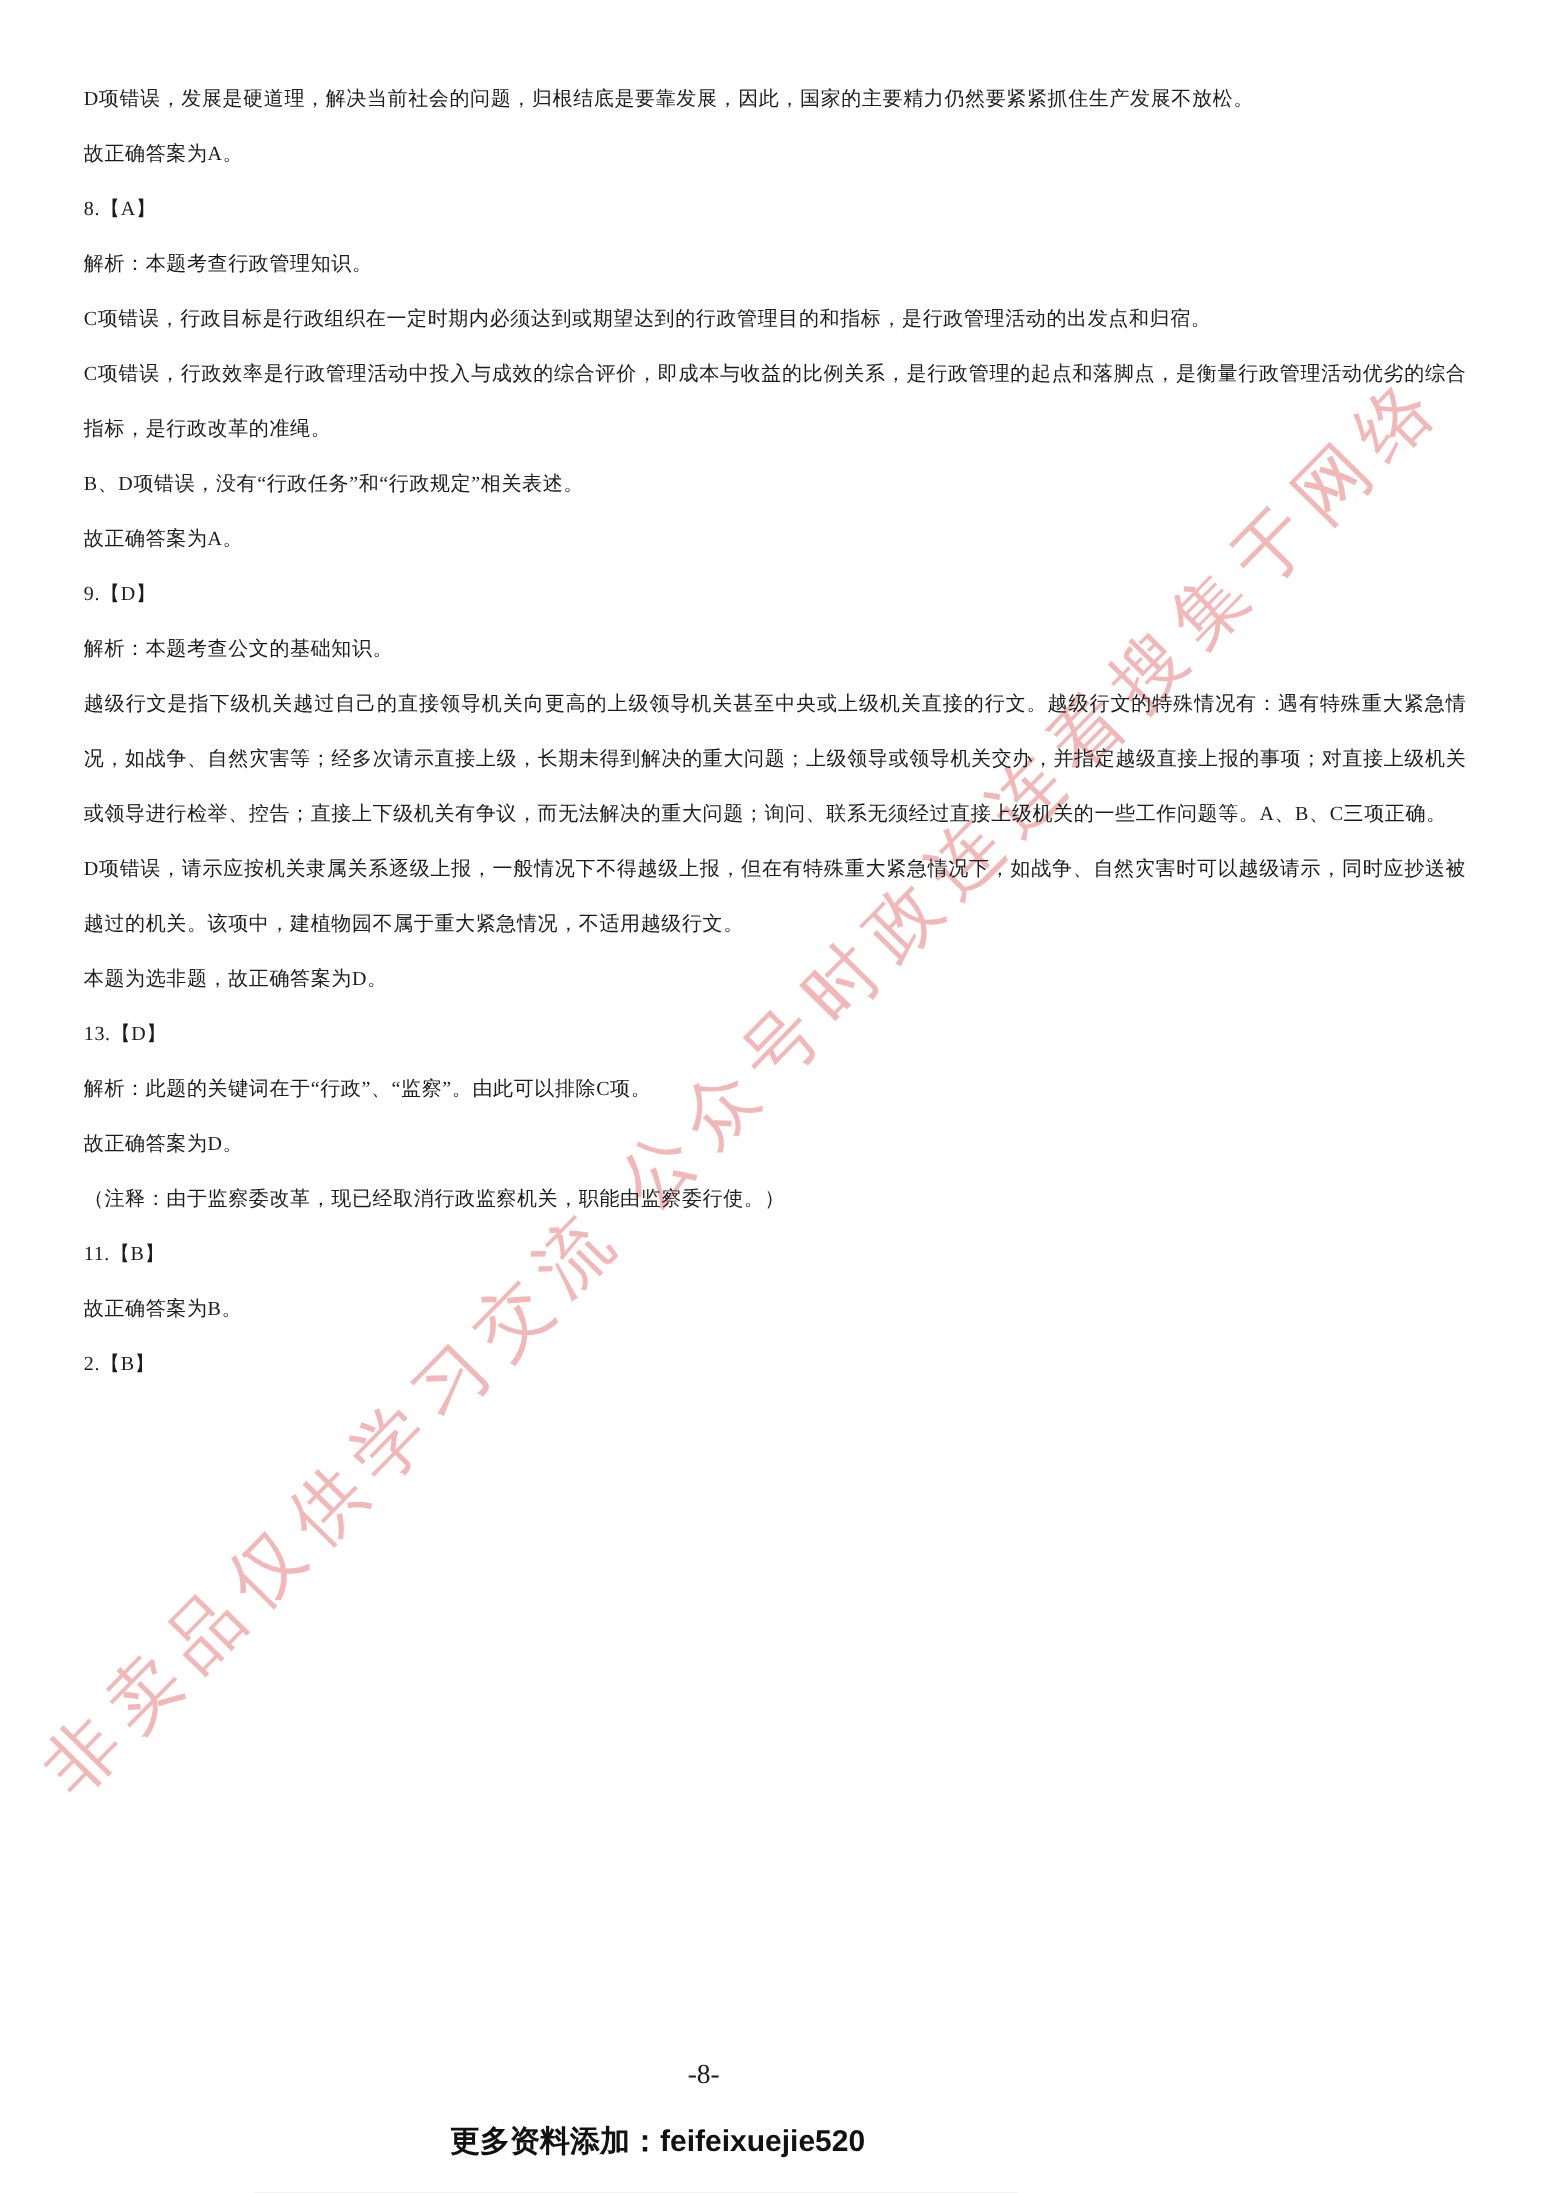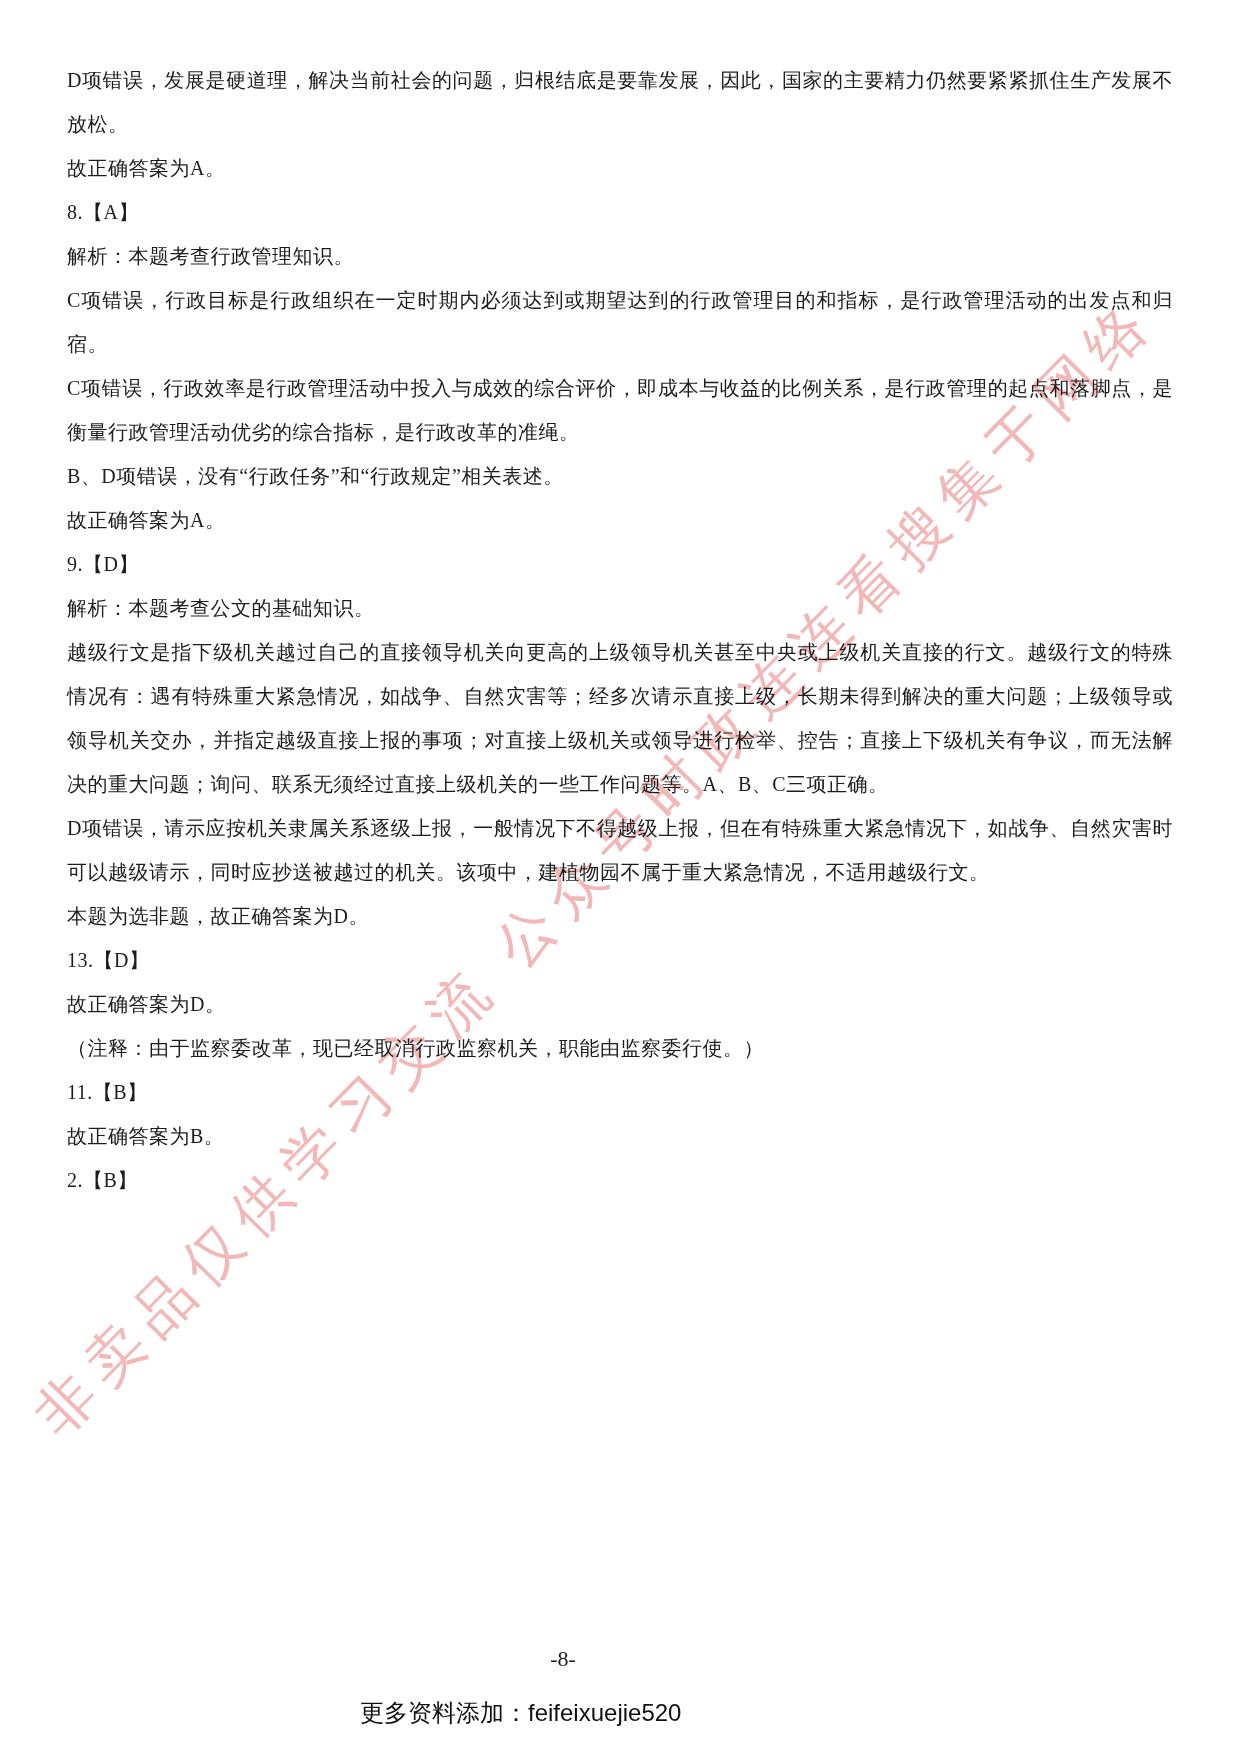--- a/index.html
+++ b/index.html
@@ -29,41 +29,41 @@
   .content {
     position: absolute;
     left: 67px;
     top: 58px;
     width: 1106px;
     z-index: 1;
     color: #1c1c1c;
   }
   .content p {
     margin: 0;
-    font-size: 20px;
+    font-size: 16px;
     line-height: 44px;
     text-align: justify;
     letter-spacing: 0.5px;
   }
   .page-number {
     position: absolute;
     left: 0;
     top: 1646px;
     width: 1126px;
     text-align: center;
     font-size: 22px;
     color: #1c1c1c;
     z-index: 1;
   }
   .footer-note {
     position: absolute;
     left: 360px;
     top: 1697px;
     font-family: "Liberation Sans", sans-serif;
-    font-weight: normal;
+    font-weight: bold;
     font-size: 24px;
     color: #111111;
     z-index: 1;
   }
 </style>
 </head>
 <body>
 
 <div class="page">
   <div class="watermark">非卖品仅供学习交流 公众号时政连连看搜集于网络</div>
@@ -76,20 +76,21 @@
       <p>C项错误，行政目标是行政组织在一定时期内必须达到或期望达到的行政管理目的和指标，是行政管理活动的出发点和归宿。</p>
       <p>C项错误，行政效率是行政管理活动中投入与成效的综合评价，即成本与收益的比例关系，是行政管理的起点和落脚点，是衡量行政管理活动优劣的综合指标，是行政改革的准绳。</p>
       <p>B、D项错误，没有“行政任务”和“行政规定”相关表述。</p>
       <p>故正确答案为A。</p>
       <p>9.【D】</p>
       <p>解析：本题考查公文的基础知识。</p>
       <p>越级行文是指下级机关越过自己的直接领导机关向更高的上级领导机关甚至中央或上级机关直接的行文。越级行文的特殊情况有：遇有特殊重大紧急情况，如战争、自然灾害等；经多次请示直接上级，长期未得到解决的重大问题；上级领导或领导机关交办，并指定越级直接上报的事项；对直接上级机关或领导进行检举、控告；直接上下级机关有争议，而无法解决的重大问题；询问、联系无须经过直接上级机关的一些工作问题等。A、B、C三项正确。</p>
       <p>D项错误，请示应按机关隶属关系逐级上报，一般情况下不得越级上报，但在有特殊重大紧急情况下，如战争、自然灾害时可以越级请示，同时应抄送被越过的机关。该项中，建植物园不属于重大紧急情况，不适用越级行文。</p>
       <p>本题为选非题，故正确答案为D。</p>
       <p>13.【D】</p>
+      <p>解析：此题的关键词在于“行政”、“监察”。由此可以排除C项。</p>
       <p>故正确答案为D。</p>
       <p>（注释：由于监察委改革，现已经取消行政监察机关，职能由监察委行使。）</p>
       <p>11.【B】</p>
       <p>故正确答案为B。</p>
       <p>2.【B】</p>
     </div>
 
   <div class="page-number">-8-</div>
 
   <div class="footer-note">更多资料添加：feifeixuejie520</div>

